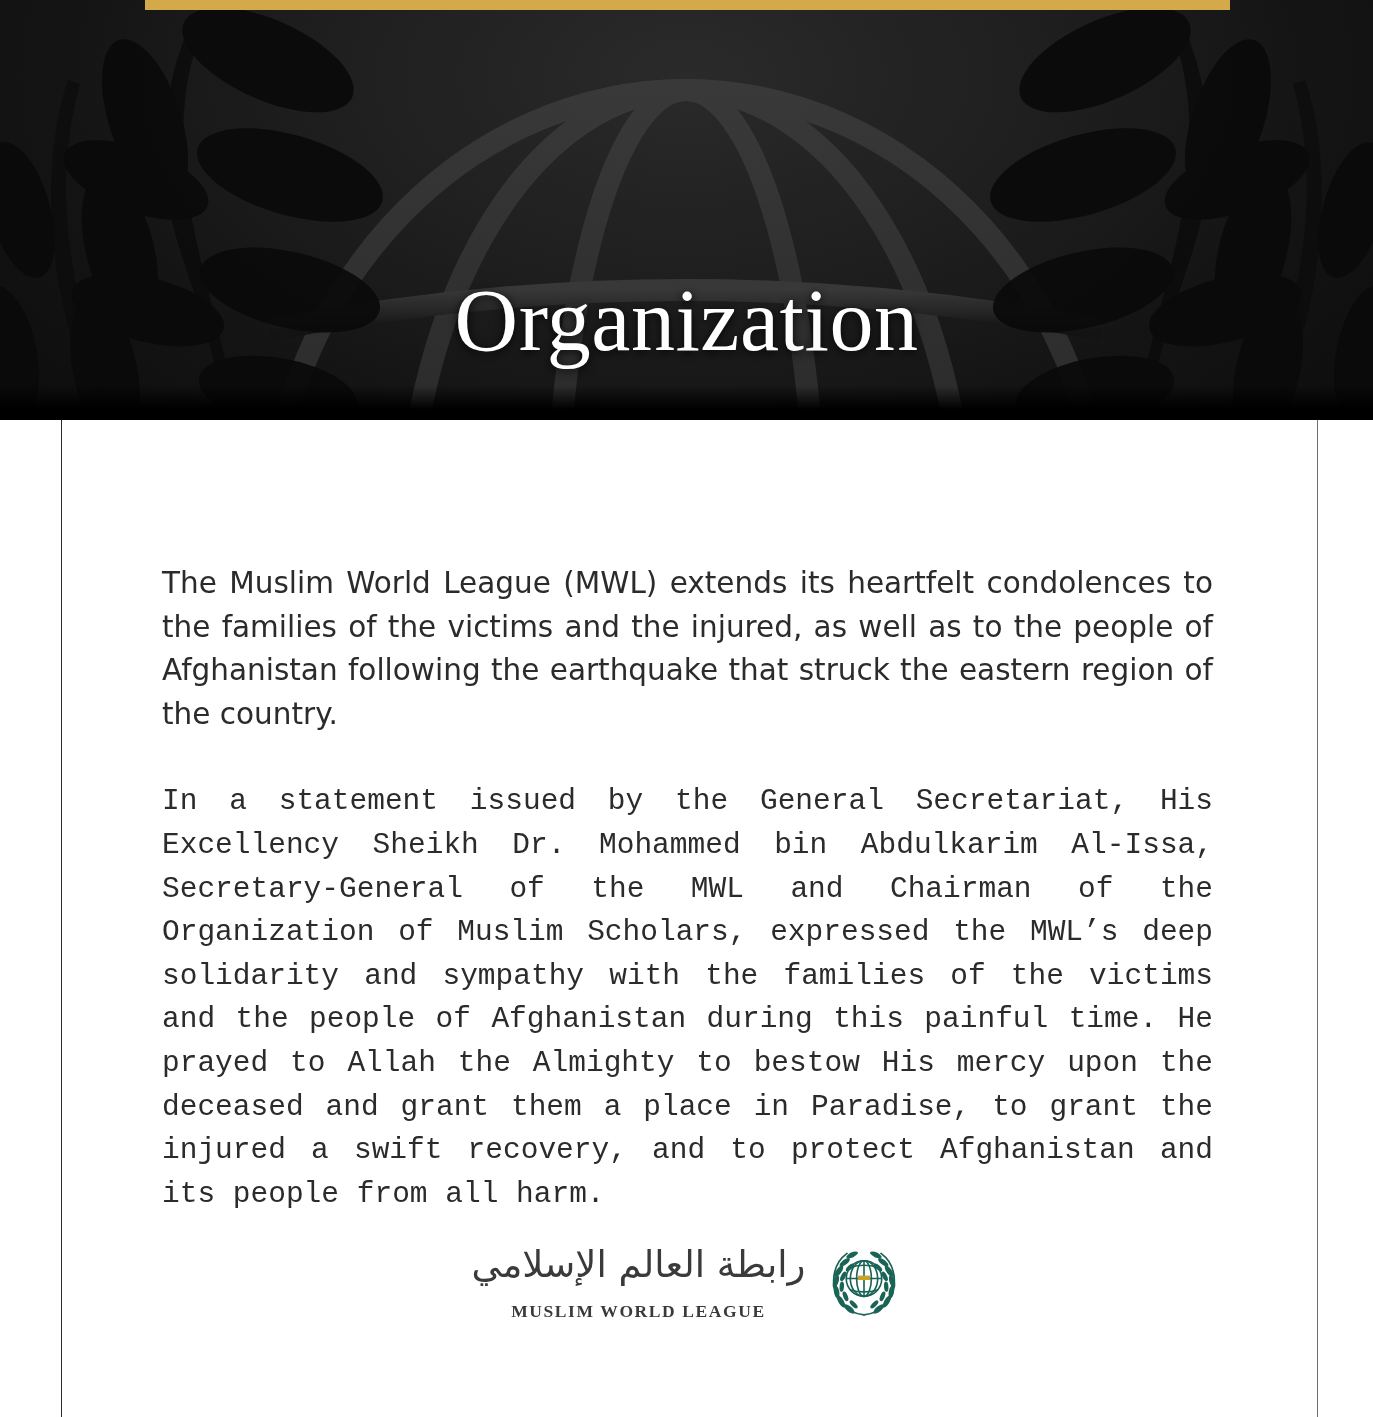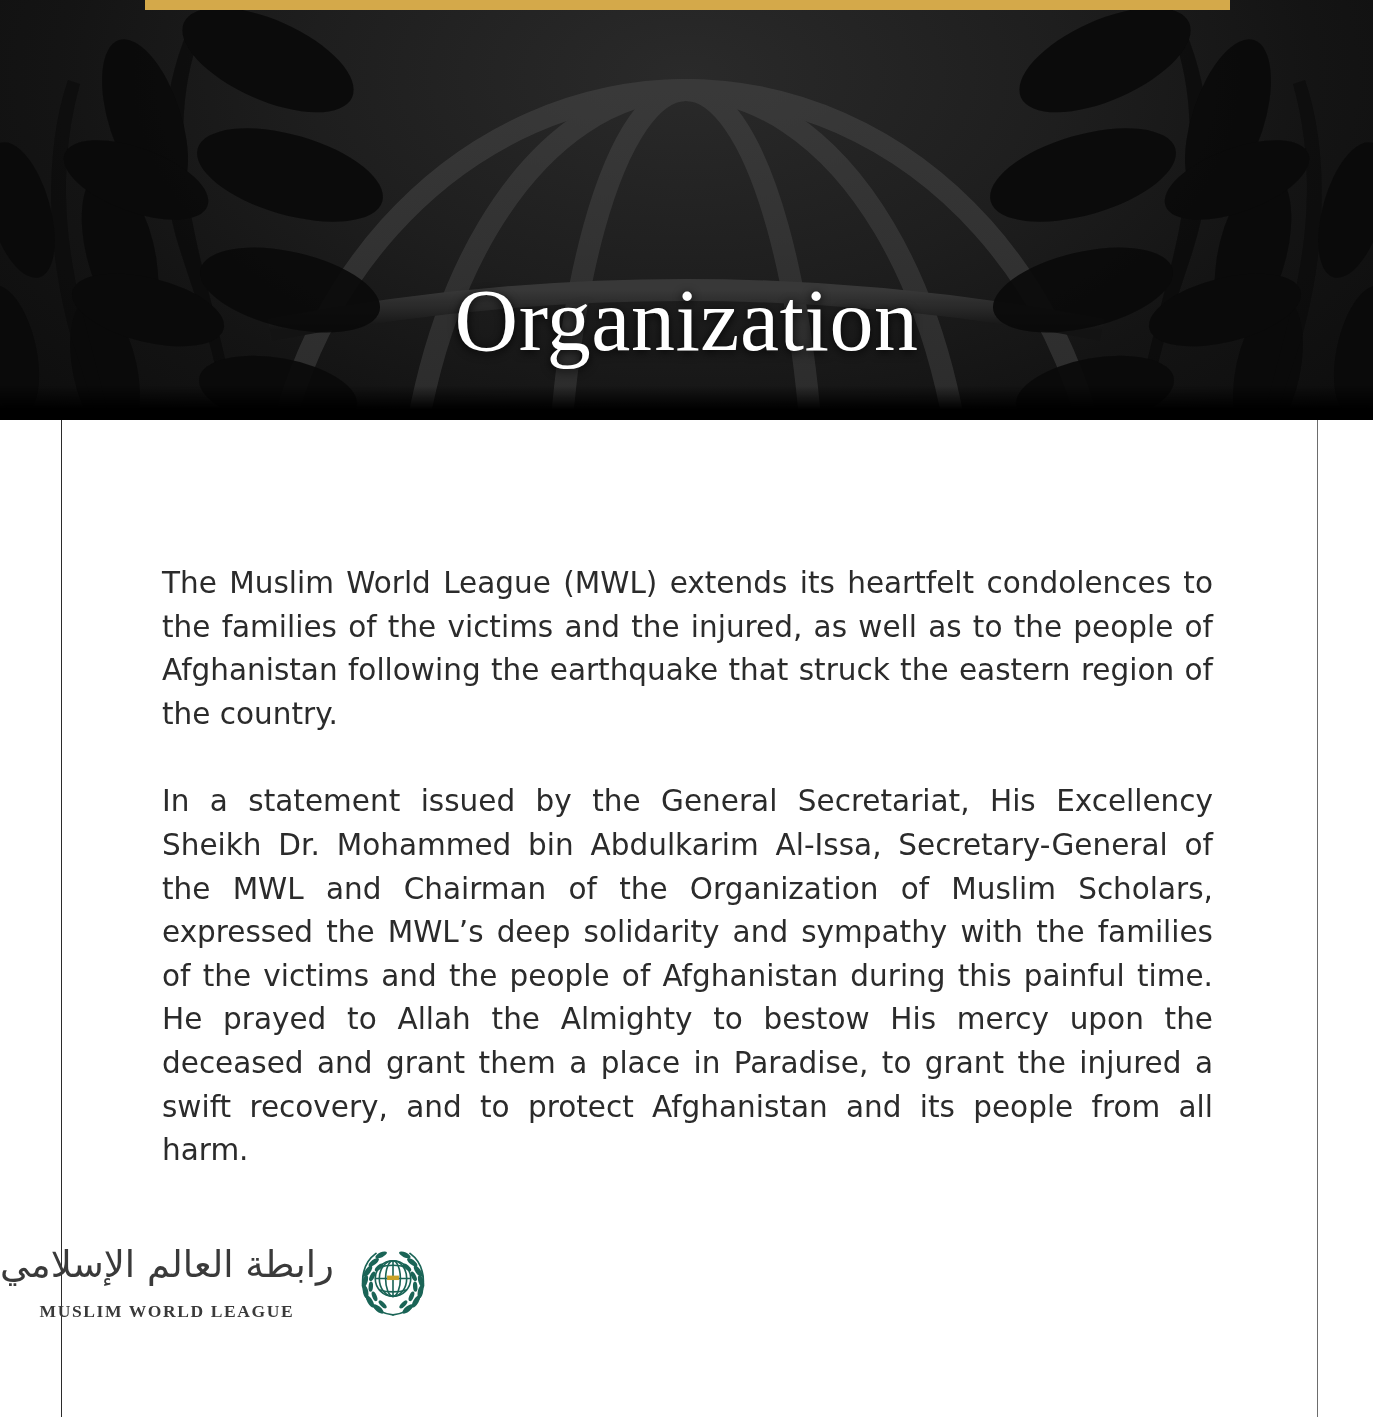--- a/index.html
+++ b/index.html
@@ -55,27 +55,27 @@
   .para {
     font-family:"DejaVu Sans", sans-serif;
     font-size:29.5px;
     line-height:43.6px;
     color:#2b2b2b;
     text-align:justify;
     text-justify:inter-word;
     font-weight:400;
     -webkit-font-smoothing:antialiased;
   }
-  .para + .para { margin-top:44px; }
+  .para + .para { margin-top:44px;font-family:Liberation Mono, monospace; }
   .para:last-child { text-align:justify; }
 
   
   .logo {
     position:absolute; left:0; top:1243px; width:1373px;
-    display:flex; align-items:center; gap:22px;
+    display:flex; align-items:center; justify-content:center; gap:22px;
     z-index:3;
   }
   .logo-text { display:flex; flex-direction:column; align-items:center; }
   .logo-arabic {
     font-family:"DejaVu Sans", sans-serif;
     font-size:37px; color:#3a3a3a; direction:rtl;
     line-height:1.15; white-space:nowrap;
   }
   .logo-en {
     font-family:"Liberation Serif", "DejaVu Serif", serif;

